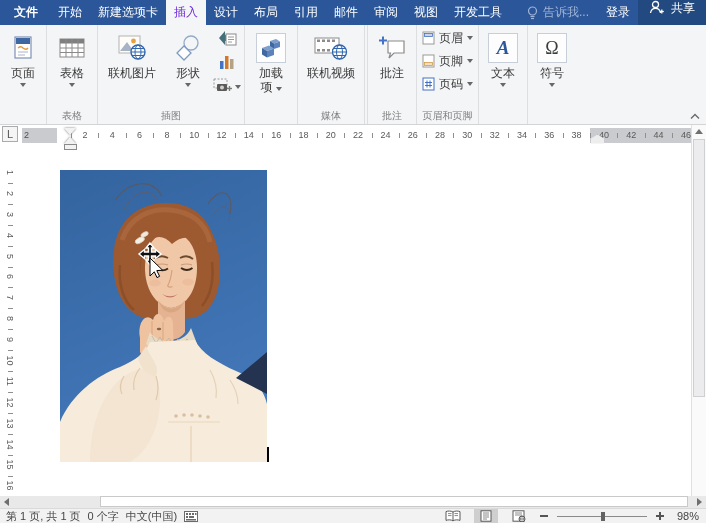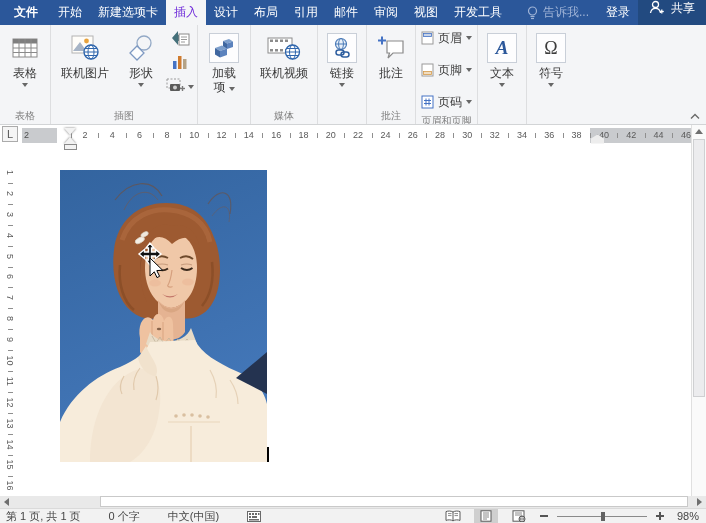--- a/index.html
+++ b/index.html
@@ -20,21 +20,21 @@
   .rgroup{display:flex;flex-direction:column;border-right:1px solid #dddee0;padding:1px 1px 0;box-sizing:border-box}
   .rg-content{flex:1;display:flex;align-items:flex-start;justify-content:center}
   .rg-label{height:15px;font-size:10px;color:#7e7e7e;text-align:center;line-height:13px;overflow:hidden}
   .bigbtn{display:flex;flex-direction:column;align-items:center;padding:4px 3px 0;font-size:12px;color:#3a3a3a;line-height:14px}
   .bicon{height:36px;display:flex;align-items:center;justify-content:center}
   .dd{width:0;height:0;border-left:3px solid transparent;border-right:3px solid transparent;border-top:4px solid #676767;margin-top:3px}
   .ddrow{display:flex;align-items:center;gap:3px}
   .iconbox{width:30px;height:30px;border:1px solid #c9cfd8;background:#fdfdfe;display:flex;align-items:center;justify-content:center;box-sizing:border-box}
   .minicol{display:flex;flex-direction:column;justify-content:flex-start;gap:3px;padding:3px 2px}
   .minibtn{height:20px;display:flex;align-items:center;gap:2px;justify-content:center}
-  .smallstack{display:flex;flex-direction:column;padding:3px 4px;gap:14px}
+  .smallstack{display:flex;flex-direction:column;padding:3px 4px;gap:5px}
   .smallbtn{display:flex;align-items:center;gap:4px;font-size:12px;color:#3a3a3a;height:18px}
   .glyphA{font-family:"Liberation Serif","DejaVu Serif",serif;font-style:italic;font-weight:bold;font-size:19px;color:#2b579a}
   .glyphO{font-family:"Liberation Serif","DejaVu Serif",serif;font-size:18px;color:#3c3c3c}
   .collapse-chevron{position:absolute;right:6px;bottom:4px;width:10px;height:7px}
   
   .rulerbar{position:absolute;left:0;top:125px;width:706px;height:19px;background:#fff;z-index:4}
   .tabsel{position:absolute;left:2px;top:1px;width:16px;height:16px;background:#f5f5f5;border:1px solid #ababab;
           color:#555;font-size:11px;line-height:14px;text-align:center;box-sizing:border-box}
   .hruler{position:absolute;left:22px;top:3px;width:669px;height:15px}
   .hrseg{position:absolute;top:0;height:15px}
@@ -63,21 +63,21 @@
   .tri-up{width:0;height:0;border-left:4px solid transparent;border-right:4px solid transparent;border-bottom:5px solid #6f6f6f}
   .tri-lf{width:0;height:0;border-top:4px solid transparent;border-bottom:4px solid transparent;border-right:5px solid #6f6f6f}
   .tri-rt{width:0;height:0;border-top:4px solid transparent;border-bottom:4px solid transparent;border-left:5px solid #6f6f6f}
   .vs-thumb{position:absolute;left:1px;top:14px;width:12px;height:258px;background:#ececee;border:1px solid #cfd0d2;box-sizing:border-box}
   .hscroll{position:absolute;left:0;top:496px;width:706px;height:12px;background:#e9e9e9;z-index:5}
   .hs-arrow{position:absolute;top:0;width:13px;height:12px;display:flex;align-items:center;justify-content:center}
   .hs-thumb{position:absolute;left:100px;top:0;width:588px;height:11px;background:#fff;border:1px solid #c9c9c9;box-sizing:border-box}
   
   .statusbar{position:absolute;left:0;top:508px;width:706px;height:15px;background:#f2f2f2;border-top:1px solid #dadada;
              display:flex;align-items:center;font-size:11px;color:#454545;box-sizing:border-box}
-  .sb-left{display:flex;align-items:center;gap:28px;padding-left:6px}
+  .sb-left{display:flex;align-items:center;gap:7px;padding-left:6px}
   .sb-right{margin-left:auto;display:flex;align-items:center;gap:9px;padding-right:7px}
   .viewbtn{display:flex;align-items:center;justify-content:center;width:24px;height:14px}
   .viewbtn.sel{background:#cfcfcf}
   .ztrack{width:90px;height:1px;background:#8a8a8a;position:relative}
   .zthumb{position:absolute;left:44px;top:-4px;width:4px;height:9px;background:#636363}
   .zminus{width:8px;height:2px;background:#555}
   .zplus{position:relative;width:8px;height:8px}
   .zplus::before{content:"";position:absolute;left:0;top:3px;width:8px;height:2px;background:#555}
   .zplus::after{content:"";position:absolute;left:3px;top:0;width:2px;height:8px;background:#555}
   .zoomtxt{min-width:26px;text-align:right}
@@ -114,20 +114,38 @@
         <line x1="12.8" y1="9.5" x2="12.8" y2="13.5" stroke="#fff" stroke-width="1.3"></line>
         <line x1="10.8" y1="11.5" x2="14.8" y2="11.5" stroke="#fff" stroke-width="1.3"></line>
       </svg>
       <span>共享</span>
     </div>
   </div>
 </div>
 
 <div class="ribbon">
 
+  <div class="rgroup">
+    <div class="rg-content">
+      <div class="bigbtn" style="width:38px">
+        <span class="bicon">
+          <svg width="24" height="26" viewBox="0 0 24 26">
+            <rect x="4" y="2" width="16" height="21" fill="#fff" stroke="#7d91b5" stroke-width="1.2"></rect>
+            <rect x="5" y="3" width="14" height="6" fill="#3f67a0"></rect>
+            <path d="M7 13 q3 -2.5 5 0 q3 2.5 5 0" stroke="#e59b3c" stroke-width="1.4" fill="none"></path>
+            <line x1="7" y1="17" x2="17" y2="17" stroke="#b8c2d4" stroke-width="1.2"></line>
+            <line x1="7" y1="20" x2="14" y2="20" stroke="#b8c2d4" stroke-width="1.2"></line>
+          </svg>
+        </span>
+        <span>页面</span>
+        <span class="dd"></span>
+      </div>
+    </div>
+    <div class="rg-label"></div>
+  </div>
 
   <div class="rgroup">
     <div class="rg-content">
       <div class="bigbtn" style="width:42px">
         <span class="bicon">
           <svg width="28" height="24" viewBox="0 0 28 24">
             <rect x="2" y="3" width="24" height="18" fill="#fff" stroke="#8a8a8a"></rect>
             <rect x="2" y="3" width="24" height="4.5" fill="#7f7f7f"></rect>
             <line x1="8" y1="3" x2="8" y2="21" stroke="#8a8a8a"></line>
             <line x1="14" y1="3" x2="14" y2="21" stroke="#8a8a8a"></line>
@@ -248,37 +266,20 @@
             <line x1="19.5" y1="20.5" x2="31.5" y2="20.5" stroke="#2f66ad"></line>
           </svg>
         </span>
         <span>联机视频</span>
       </div>
     </div>
     <div class="rg-label">媒体</div>
   </div>
 
   <div class="rgroup">
-    <div class="rg-content">
-      <div class="bigbtn" style="width:40px">
-        <span class="bicon">
-          <span class="iconbox">
-            <svg width="22" height="22" viewBox="0 0 22 22">
-              <circle cx="10" cy="7" r="5.5" fill="#eaf1f9" stroke="#4b7bb8" stroke-width="1.2"></circle>
-              <ellipse cx="10" cy="7" rx="2.4" ry="5.5" fill="none" stroke="#4b7bb8"></ellipse>
-              <line x1="4.5" y1="7" x2="15.5" y2="7" stroke="#4b7bb8"></line>
-              <rect x="5" y="13" width="8" height="5" rx="2.5" fill="none" stroke="#2f5fa0" stroke-width="1.5"></rect>
-              <rect x="10" y="15" width="8" height="5" rx="2.5" fill="none" stroke="#2f5fa0" stroke-width="1.5"></rect>
-            </svg>
-          </span>
-        </span>
-        <span>链接</span>
-        <span class="dd"></span>
-      </div>
-    </div>
     <div class="rg-label"></div>
   </div>
 
   <div class="rgroup">
     <div class="rg-content">
       <div class="bigbtn" style="width:40px">
         <span class="bicon">
           <svg width="28" height="26" viewBox="0 0 28 26">
             <line x1="5" y1="1.5" x2="5" y2="9.5" stroke="#4472c4" stroke-width="2"></line>
             <line x1="1" y1="5.5" x2="9" y2="5.5" stroke="#4472c4" stroke-width="2"></line>

